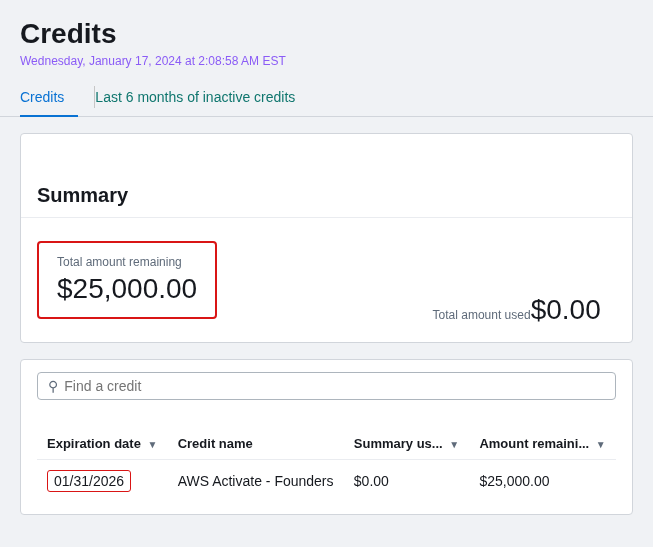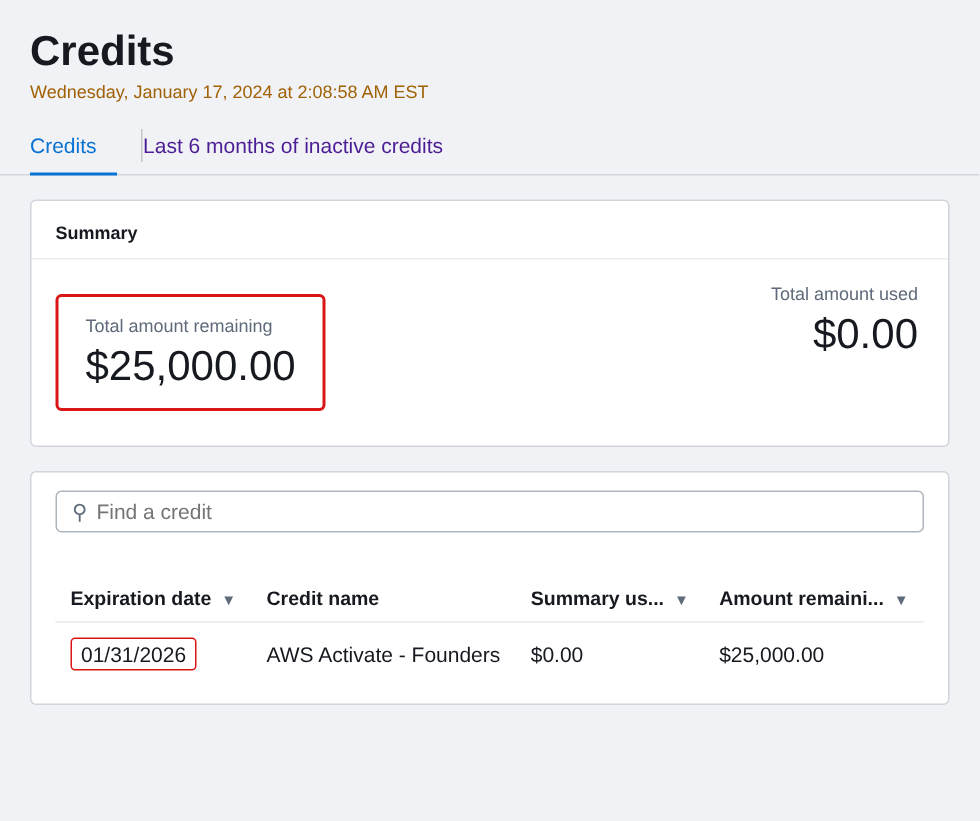--- a/index.html
+++ b/index.html
@@ -16,36 +16,36 @@
       padding: 18px 20px 0 20px;
     }
     .page-title {
       font-size: 28px;
       font-weight: 700;
       color: #16191f;
       margin-bottom: 4px;
     }
     .page-subtitle {
       font-size: 12px;
-      color: #a16207;
+      color: #8b5cf6;
       margin-bottom: 0;
     }
     .tabs-bar {
       background: #f0f2f5;
       padding: 0 20px;
       display: flex;
       border-bottom: 1px solid #d1d5db;
       margin-top: 10px;
     }
     .tab {
       padding: 10px 14px 10px 0;
       margin-right: 16px;
       cursor: pointer;
       font-size: 14px;
-      color: #4c1d95;
+      color: #0f766e;
       border-bottom: 2px solid transparent;
       white-space: nowrap;
       position: relative;
       top: 1px;
     }
     .tab.active {
       color: #0972d3;
       border-bottom: 2px solid #0972d3;
       font-weight: 500;
     }
@@ -60,44 +60,45 @@
       flex-direction: column;
       gap: 16px;
     }
     .card {
       background: #ffffff;
       border: 1px solid #d1d5db;
       border-radius: 4px;
     }
     .card-header {
       padding: 14px 16px 10px 16px;
-      font-size: 12px;
+      font-size: 20px;
       font-weight: 600;
       color: #16191f;
       border-bottom: 1px solid #eaecf0;
+      margin-top: 36px;
     }
     .summary-body {
       display: flex;
       padding: 0;
     }
     .summary-cell {
       padding: 16px 20px;
       flex: 0 0 auto;
     }
     .summary-cell:first-child {
       border: 2px solid #d91515;
       border-radius: 4px;
       margin: 23px 16px;
       padding: 12px 18px;
     }
     .summary-cell-right {
       padding: 16px 20px;
       flex: 1;
       display: flex;
-      flex-direction: column;
+      flex-direction: row;
       align-items: flex-end;
     }
     .summary-label {
       font-size: 12px;
       color: #5f6b7a;
       margin-bottom: 4px;
     }
     .summary-value {
       font-size: 28px;
       font-weight: 400;

